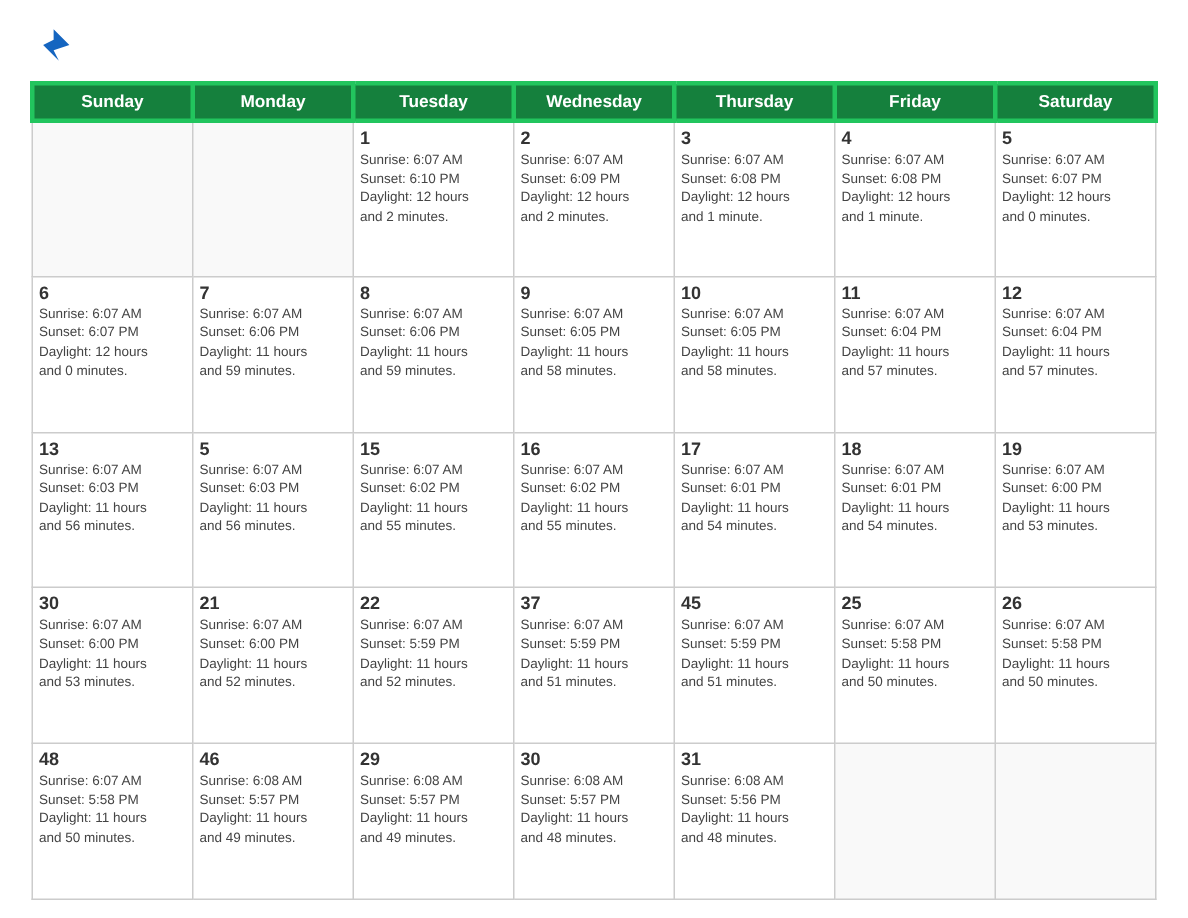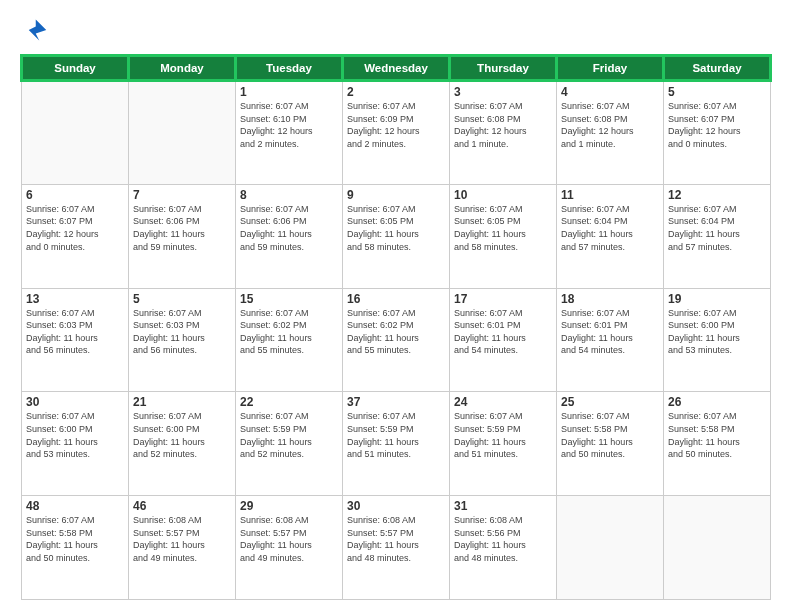--- a/index.html
+++ b/index.html
@@ -291,21 +291,21 @@
 and 52 minutes.</div>
           </td>
           <td>
             <span class="day-number">37</span>
             <div class="day-info" style="white-space: pre-line;">Sunrise: 6:07 AM
 Sunset: 5:59 PM
 Daylight: 11 hours
 and 51 minutes.</div>
           </td>
           <td>
-            <span class="day-number">24</span>
+            <span class="day-number">45</span>
             <div class="day-info" style="white-space: pre-line;">Sunrise: 6:07 AM
 Sunset: 5:59 PM
 Daylight: 11 hours
 and 51 minutes.</div>
           </td>
           <td>
             <span class="day-number">25</span>
             <div class="day-info" style="white-space: pre-line;">Sunrise: 6:07 AM
 Sunset: 5:58 PM
 Daylight: 11 hours

